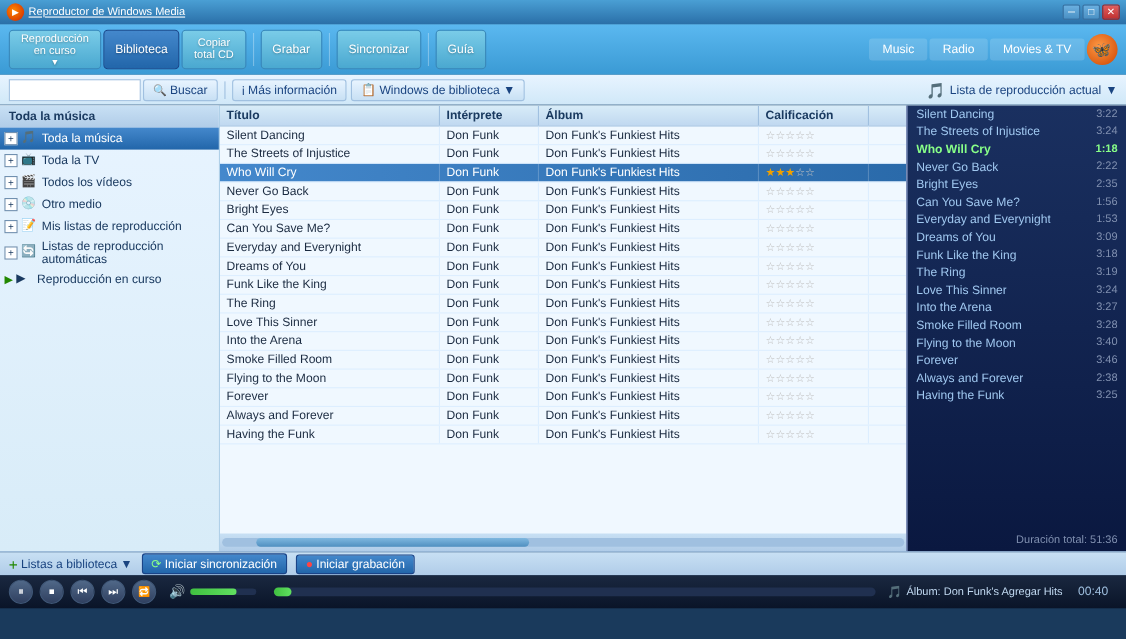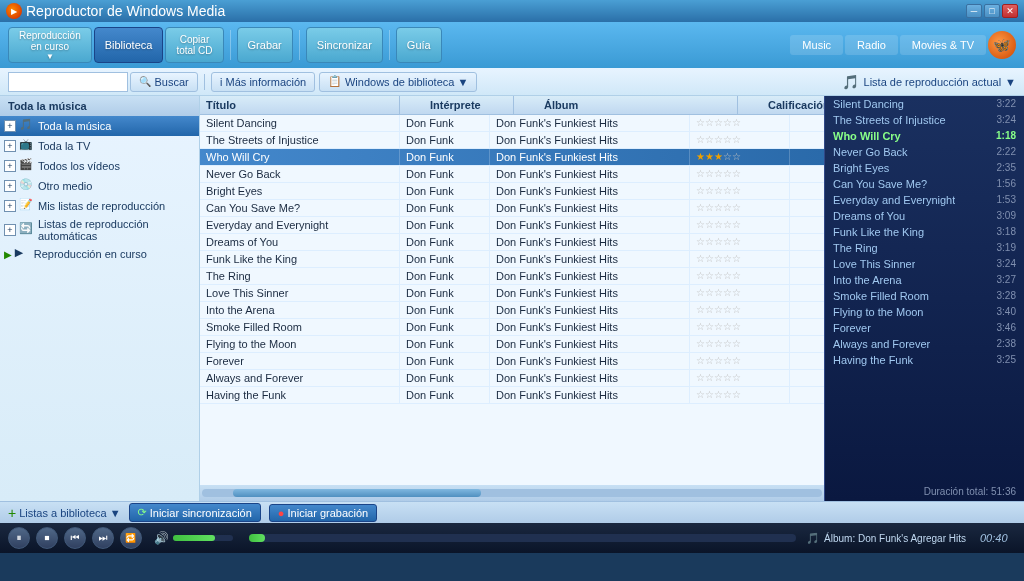--- a/index.html
+++ b/index.html
@@ -182,21 +182,20 @@
       display: flex;
       flex-direction: column;
       overflow: hidden;
     }
     #table-header {
       display: grid;
       grid-template-columns: 200px 90px 200px 100px;
       background: linear-gradient(to bottom, #d8ecf8, #c0d8f0);
       border-bottom: 1px solid #a0c0e0;
       padding: 0;
-      gap: 24px;
     }
     .th {
       padding: 3px 6px;
       font-weight: bold;
       color: #1a3a60;
       border-right: 1px solid #a0c0e0;
       font-size: 11px;
       cursor: pointer;
     }
     #table-body {
@@ -383,21 +382,21 @@
       width: 70%;
     }
   </style>
 </head>
 <body>
 
 <div id="title-bar">
   <div style="width:16px;height:16px;margin-right:4px;background:radial-gradient(circle at 40% 40%, #ff8800, #cc2200);border-radius:50%;display:inline-flex;align-items:center;justify-content:center;">
     <span style="color:white;font-size:8px;">▶</span>
   </div>
-  <span style="flex:1;color:white;font-size:14px;">Reproductor de Windows Media</span>
+  <span style="flex:1;color:white;font-size:10px;text-decoration:underline;">Reproductor de Windows Media</span>
   <div style="display:flex;gap:2px;">
     <button style="width:16px;height:14px;background:linear-gradient(to bottom,#6bb0e0,#4a90c4);border:1px solid #3a70a0;border-radius:2px;color:white;font-size:9px;cursor:pointer;">─</button>
     <button style="width:16px;height:14px;background:linear-gradient(to bottom,#6bb0e0,#4a90c4);border:1px solid #3a70a0;border-radius:2px;color:white;font-size:9px;cursor:pointer;">□</button>
     <button style="width:16px;height:14px;background:linear-gradient(to bottom,#e06060,#c03030);border:1px solid #a02020;border-radius:2px;color:white;font-size:9px;cursor:pointer;">✕</button>
   </div>
 </div>
 
 <div id="nav-bar">
   <button class="nav-btn" style="font-size:10px;">
     <span>Reproducción</span>
@@ -734,14 +733,14 @@
 
   <div class="player-progress" style="flex:1;">
     <div class="player-progress-fill"></div>
   </div>
 
   <div class="player-info">
     <span style="color:#88ff88;">🎵</span>
     <span style="color:#c0d8f0;font-size:10px;">Álbum: Don Funk's Agregar Hits</span>
   </div>
 
-  <div class="player-time" style="margin-left:8px;font-style:italic;">00:40</div>
+  <div class="player-time" style="margin-left:8px;">00:40</div>
 </div>
 
 </body></html>

